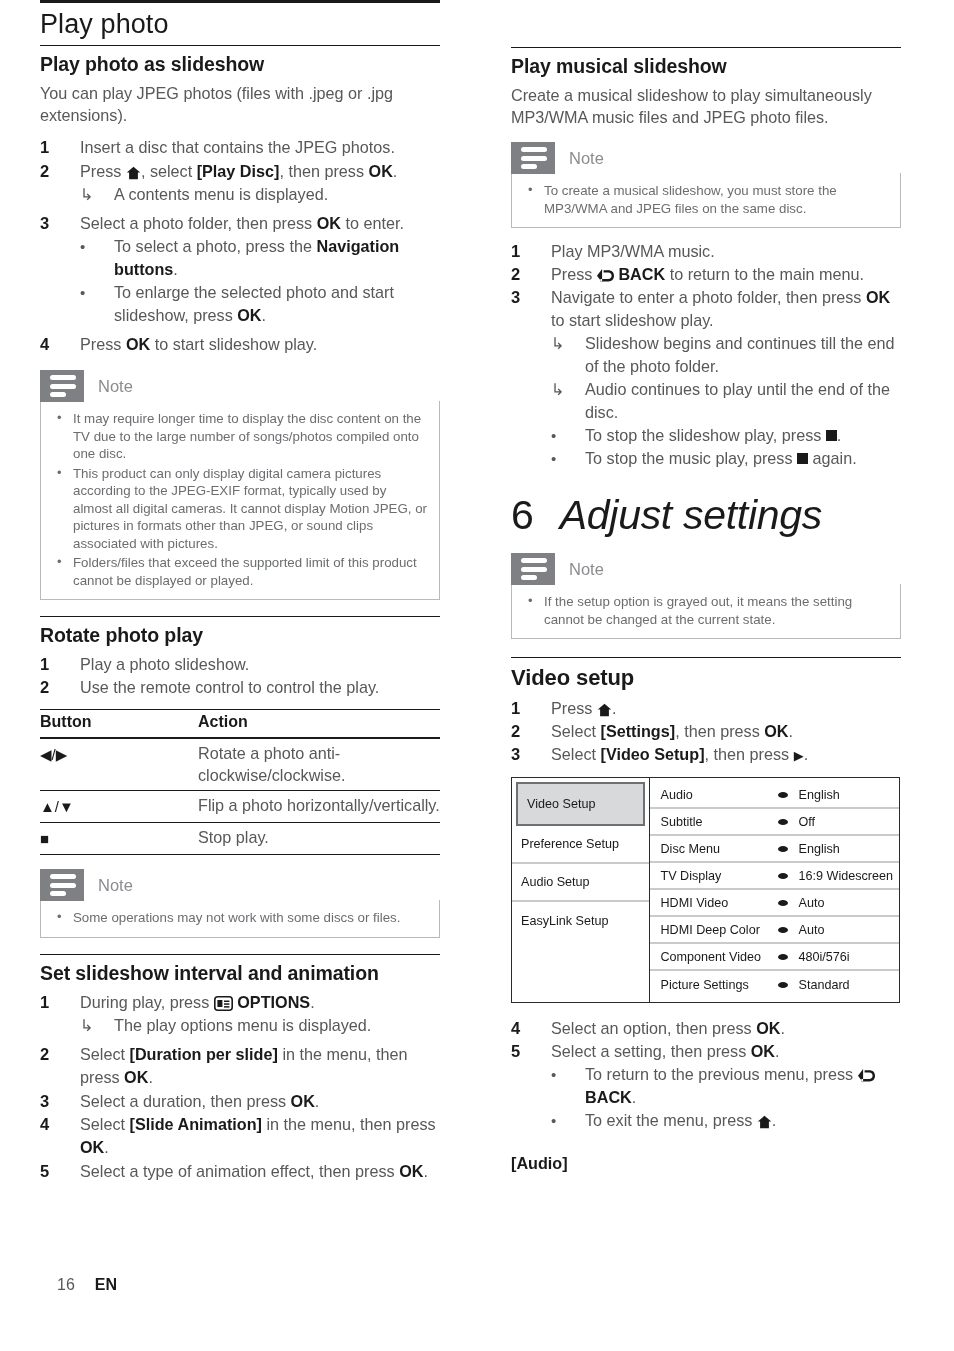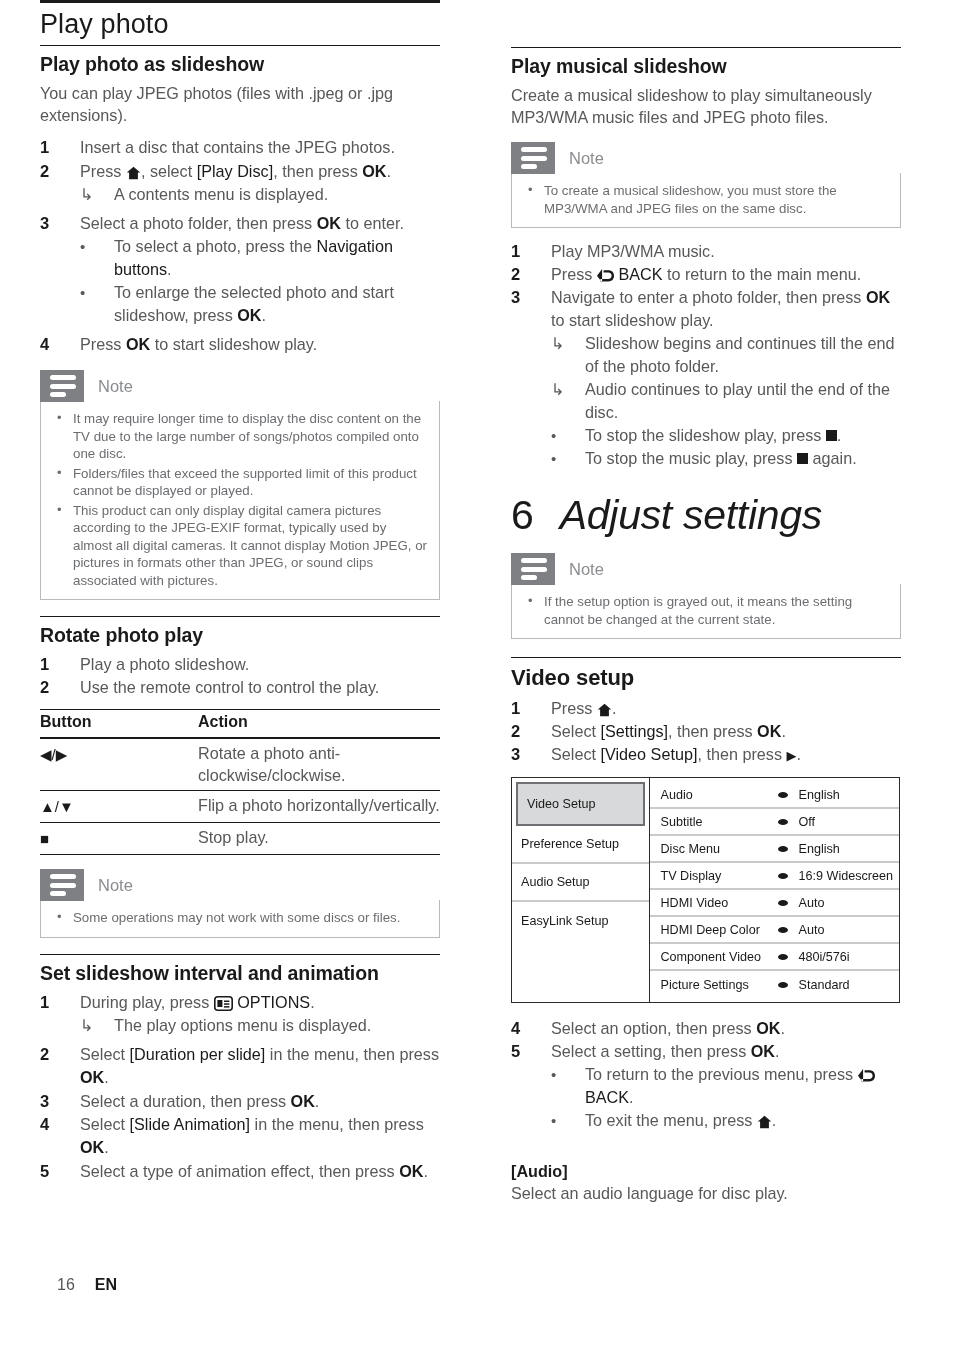--- a/index.html
+++ b/index.html
@@ -47,21 +47,21 @@
   }
   .step .t { flex: 1 1 auto; font-size: 16.2px; line-height: 23px; color:#58585a; }
   .step.tight { margin-bottom:0; }
 
   
   .sub { display:flex; margin-left: 40px; }
   .sub .mk { flex: 0 0 34px; line-height:23px; font-size:15px; color:#58585a; text-align:left;}
   .sub .t  { flex:1 1 auto; font-size:16.2px; line-height:23px; color:#58585a; }
   .sub .mk.arrow { font-size:16px; }
 
-  b, strong { color:#1a1a1a; font-weight:400; }
+  b, strong { color:#1a1a1a; font-weight:700; }
   .ok { color:#1a1a1a; font-weight:700; }
 
   
   .note { margin: 14px 0 12px 0; }
   .note-head { display:flex; align-items:stretch; height:32px; }
   .note-icon {
     width:44px; height:32px; background:#7e8083;
     display:flex; flex-direction:column; justify-content:center;
     align-items:center; gap:3.5px; padding-left:2px;
   }
@@ -133,21 +133,21 @@
 
   
   .ic { display:inline-block; vertical-align:-1px; }
   .ic-home { width:15px; height:14px; position:relative; top:2px; }
   .ic-back { width:17px; height:14px; position:relative; top:2px; }
   .ic-options { width:19px; height:15px; position:relative; top:2px; }
   .ic-stop { display:inline-block; width:11px; height:11px; background:#1a1a1a; vertical-align:0px; }
   .ic-tri { font-size:13px; color:#1a1a1a; }
 
   
-  .lead-def { font-size:16.2px; line-height:22px; color:#1a1a1a; font-weight:700; margin:28px 0 0 0;}
+  .lead-def { font-size:16.2px; line-height:22px; color:#1a1a1a; font-weight:700; margin:20px 0 0 0;}
   .lead-txt { font-size:16.2px; line-height:22px; color:#58585a; margin:0; }
 
   .footer { position:absolute; left:57px; top:1276px; display:flex; align-items:baseline; gap:20px; }
   .footer .pg { font-size:16px; color:#58585a;text-align:center; }
   .footer .lang { font-size:16px; color:#1a1a1a; font-weight:700; }
 </style>
 </head>
 <body>
 
 <div class="page">
@@ -199,22 +199,22 @@
         <div class="note-icon">
             <i></i>
             <i></i>
             <i></i>
           </div>
         <div class="note-label">Note</div>
       </div>
       <div class="note-body">
         <ul>
           <li>It may require longer time to display the disc content on the TV due to the large number of songs/photos compiled onto one disc.</li>
+          <li>This product can only display digital camera pictures according to the JPEG-EXIF format, typically used by almost all digital cameras. It cannot display Motion JPEG, or pictures in formats other than JPEG, or sound clips associated with pictures.</li>
           <li>Folders/files that exceed the supported limit of this product cannot be displayed or played.</li>
-          <li>This product can only display digital camera pictures according to the JPEG-EXIF format, typically used by almost all digital cameras. It cannot display Motion JPEG, or pictures in formats other than JPEG, or sound clips associated with pictures.</li>
         </ul>
       </div>
     </div>
 
     <div class="rule-thin" style="margin-top:16px;"></div>
     <h2 class="sub-title">Rotate photo play</h2>
     <div class="steps">
       <div class="step tight">
         <div class="n">1</div>
         <div class="t">Play a photo slideshow.</div>
@@ -465,21 +465,20 @@
       </div>
       <div class="sub">
         <div class="mk">•</div>
         <div class="t">To exit the menu, press <span class="ic ic-home"><svg width="15" height="14" viewBox="0 0 15 14">
                 <path d="M7.5 0.7 L14.2 6.4 L11.9 6.4 L11.9 13.3 L3.1 13.3 L3.1 6.4 L0.8 6.4 Z" fill="#1a1a1a"></path>
               </svg></span>.</div>
       </div>
     </div>
 
     <p class="lead-def">[Audio]</p>
-    <p class="lead-txt">Select an audio language for disc play.</p>
 
   </div>
 
   <div class="footer">
     <span class="pg">16</span>
     <span class="lang">EN</span>
   </div>
 
 </div>
 

